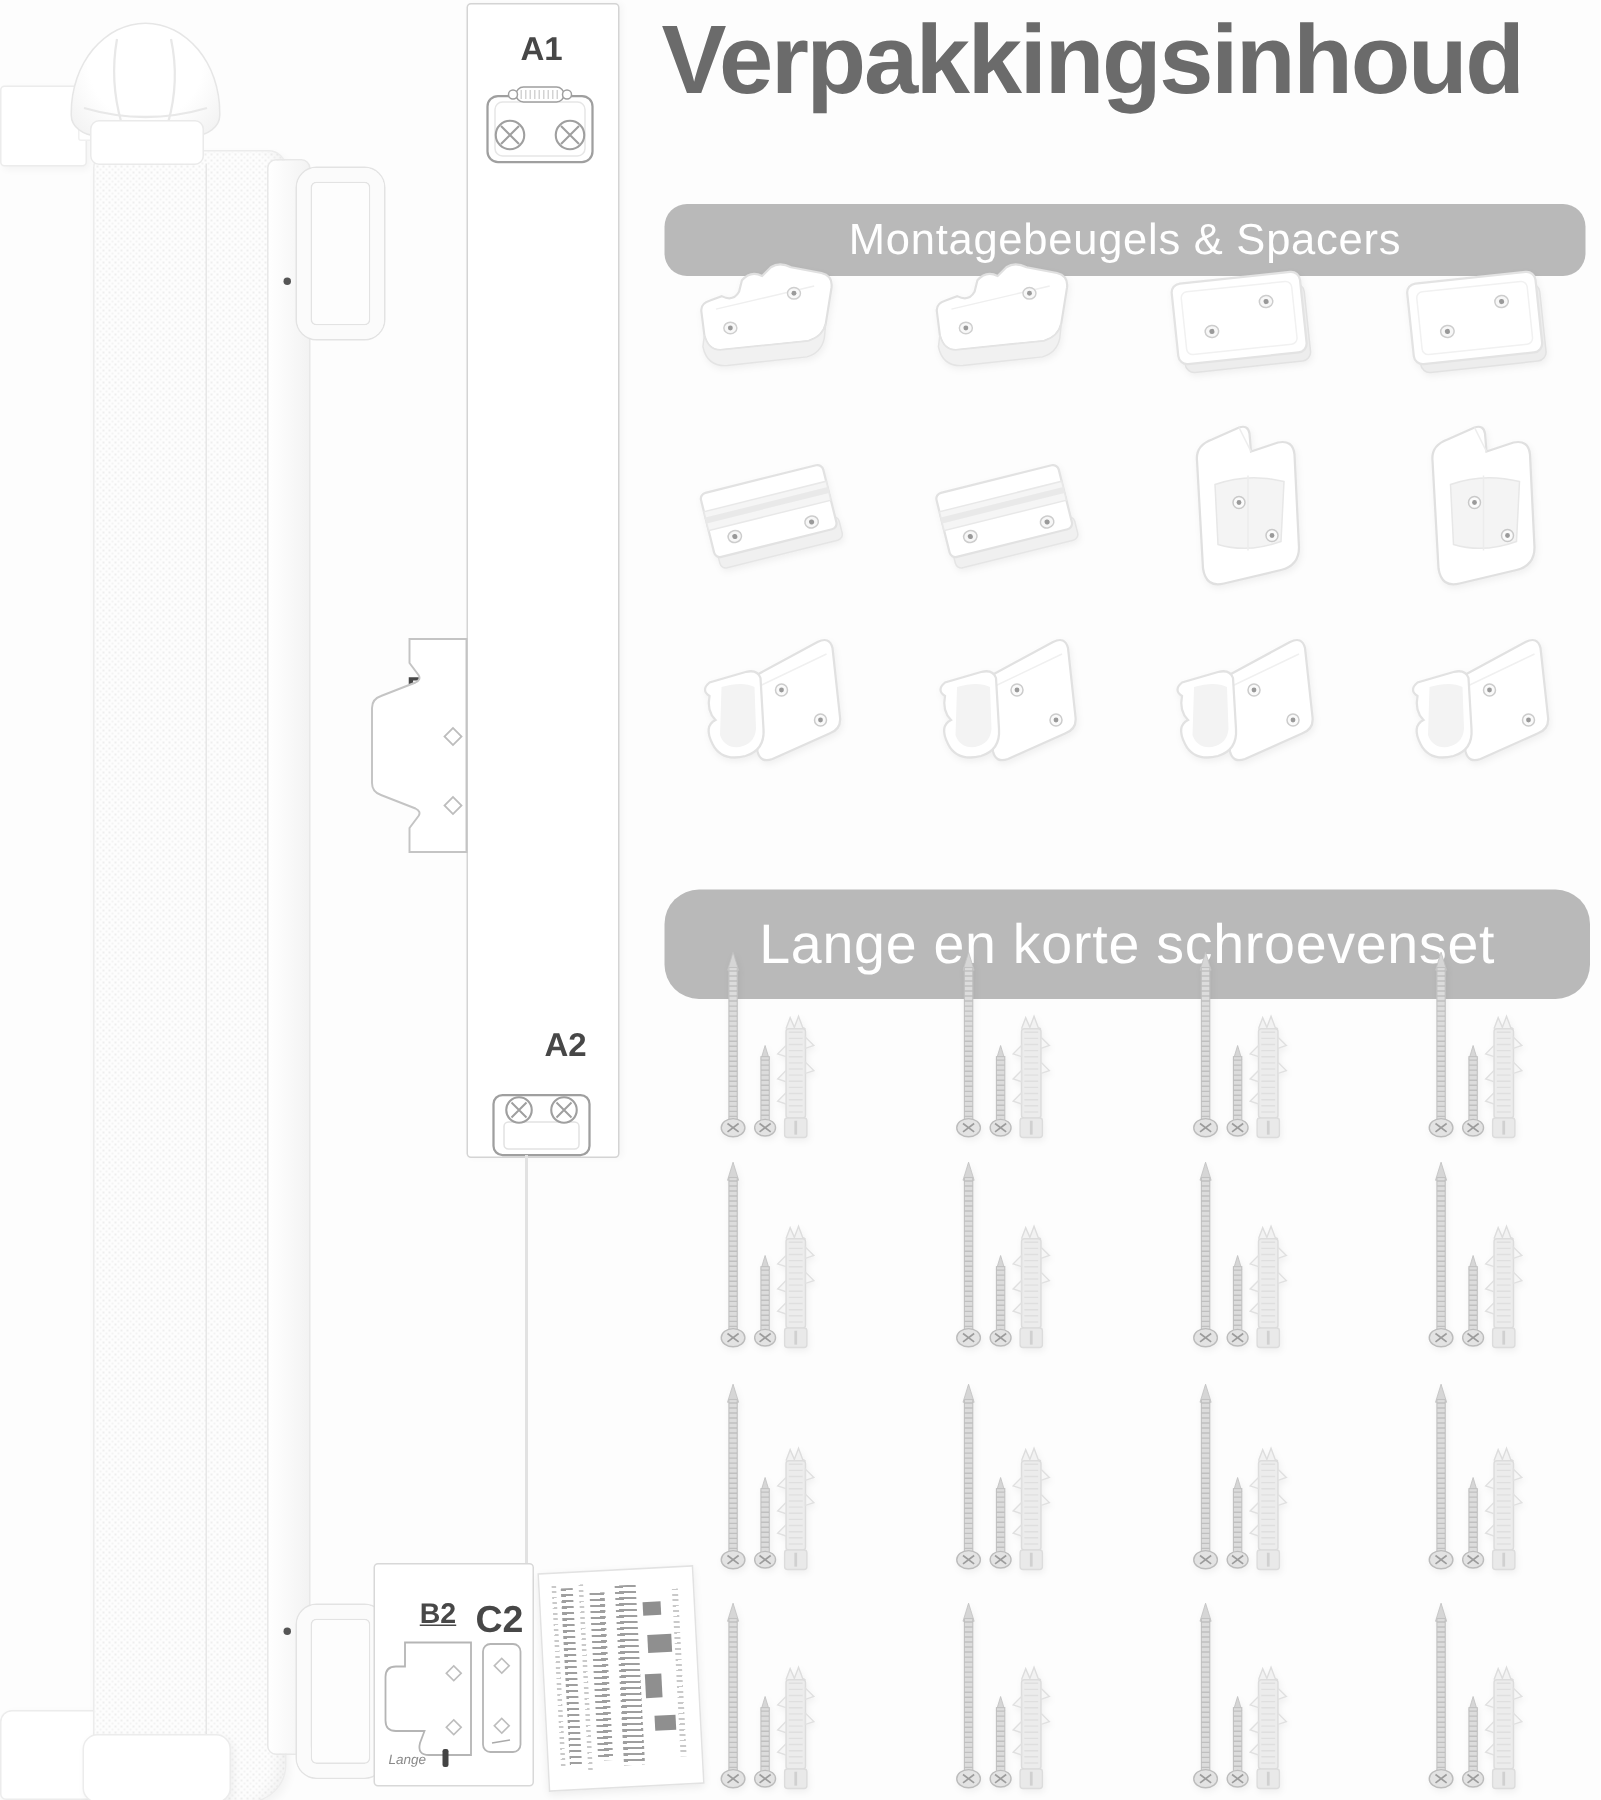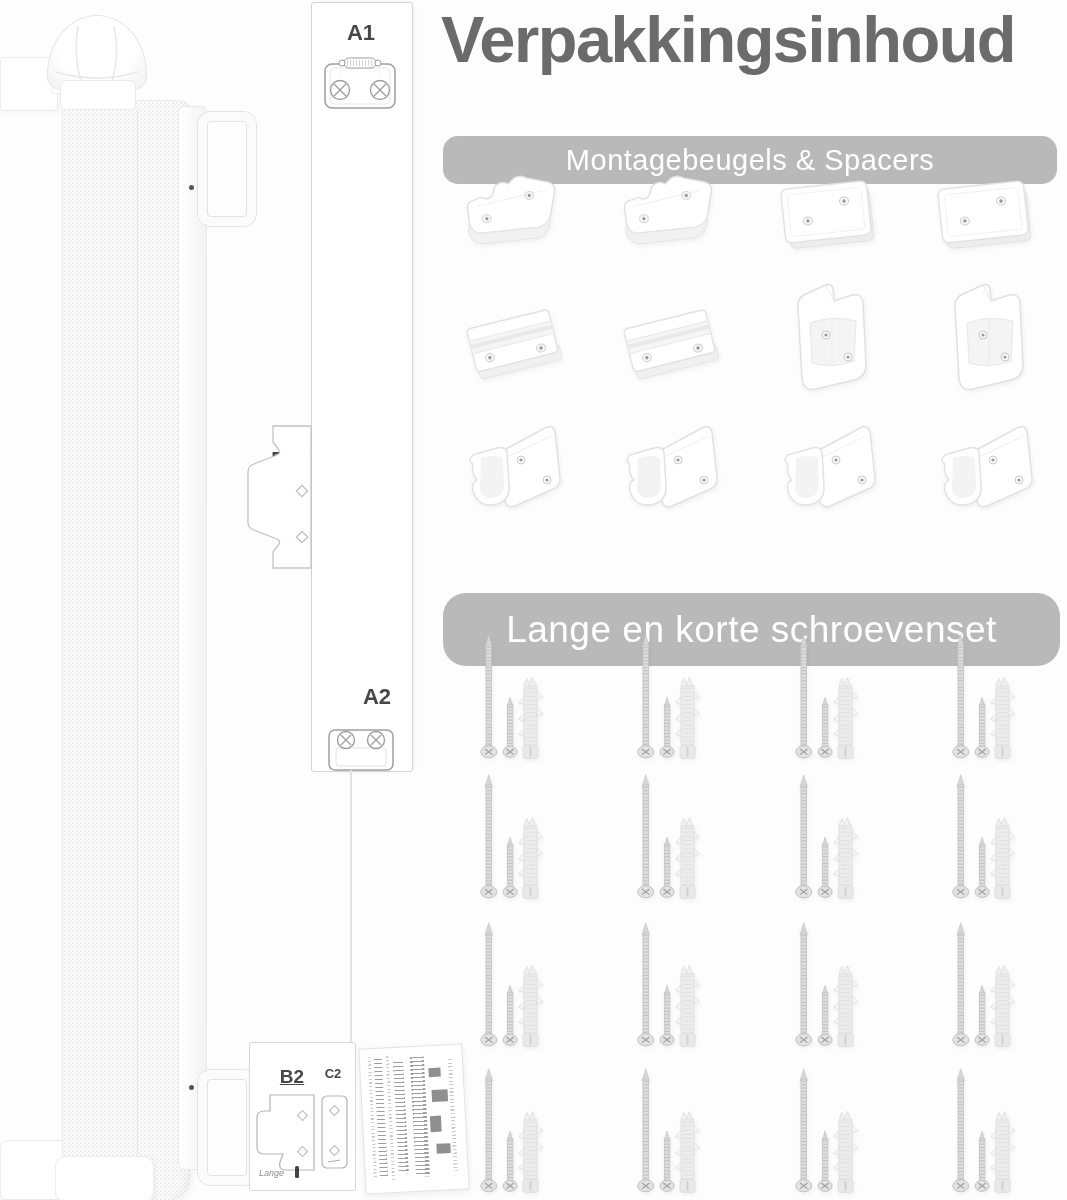--- a/index.html
+++ b/index.html
@@ -59,21 +59,21 @@
   .handle-top{left:198px;top:112px;}
   .handle-bottom{left:198px;top:1070px;height:97px;}
   .pedestal{left:55px;top:1156px;width:97px;height:44px;background:#fff;border:1px solid #ececec;border-radius:10px;box-shadow:2px 2px 6px rgba(0,0,0,.05);}
   
   .part-strip{left:311px;top:2px;width:100px;height:768px;background:#fff;border:1.5px solid #d4d4d4;border-radius:3px;box-shadow:2px 0 5px rgba(0,0,0,.03);}
   .part-label{font-weight:bold;color:var(--label-text,#474747);text-align:center;}
   .lbl-a1{left:311px;top:20px;width:100px;font-size:22px;}
   .lbl-a2{left:327px;top:684px;width:100px;font-size:22px;}
   .lbl-b1{left:262px;top:448px;width:44px;font-size:20px;}
   .lbl-b2{left:272px;top:1066px;width:40px;font-size:19px;text-decoration:underline;}
-  .lbl-c2{left:315px;top:1066px;width:36px;font-size:13px;}
+  .lbl-c2{left:315px;top:1066px;width:36px;font-size:25px;}
   .connector-line{left:350px;top:770px;width:2px;height:276px;background:#e2e2e2;}
   .template-panel{left:249px;top:1042px;width:105px;height:147px;background:#fff;border:1.5px solid #d8d8d8;border-radius:3px;}
   .floor-label{left:259px;top:1168px;width:34px;font-size:9px;font-style:italic;color:#8a8a8a;}
   
   .instruction-sheet{left:362px;top:1046px;width:102px;height:144px;background:#fff;border:1px solid #e2e2e2;
         transform:rotate(-3deg);box-shadow:0 2px 6px rgba(0,0,0,.07);}
   .txt-band{position:absolute;background:repeating-linear-gradient(180deg,rgba(80,80,80,.55) 0 1.5px,transparent 1.5px 4px);}
   .txt-band.light{background:repeating-linear-gradient(180deg,rgba(120,120,120,.4) 0 1.2px,transparent 1.2px 3.6px);}
   .diagram-blob{position:absolute;background:#6a6a6a;opacity:.75;}
   svg{overflow:visible;}

